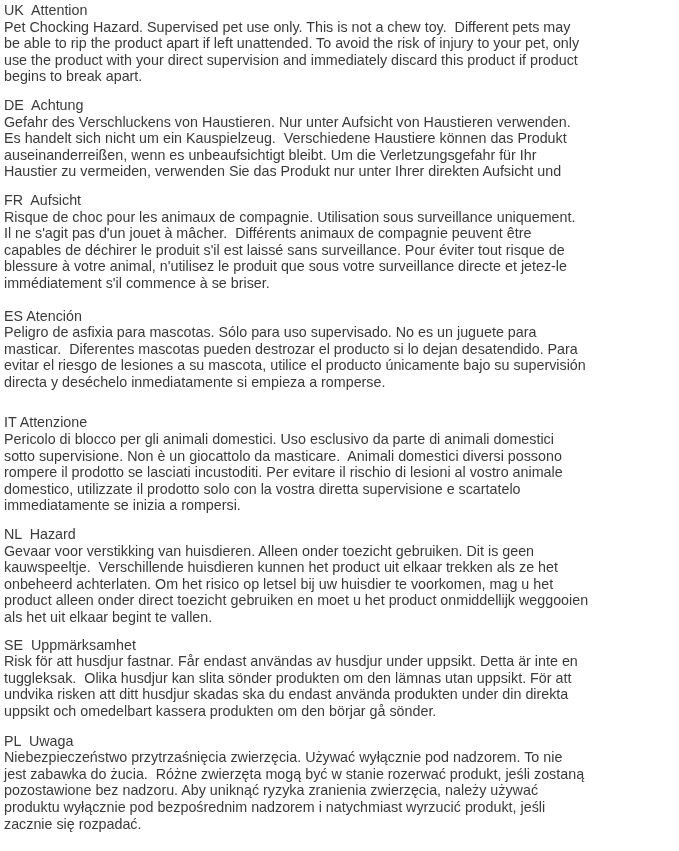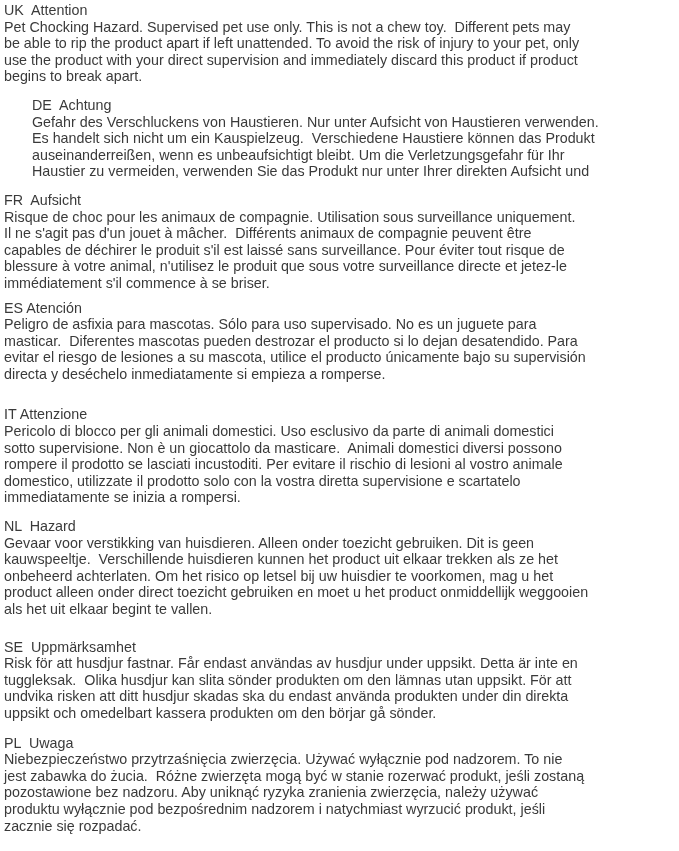--- a/index.html
+++ b/index.html
@@ -22,26 +22,26 @@
       color: #3a3a3a;
     }
     .sec h2, .sec p {
       margin: 0;
       padding: 0;
       font-size: inherit;
       line-height: inherit;
       font-weight: 400;
       white-space: pre; 
     }
-    .sec-de { margin-top: 12px; margin-left: 28px; }
+    .sec-de { margin-top: 12px; }
     .sec-fr { margin-top: 12px; }
-    .sec-es { margin-top: 8px; }
+    .sec-es { margin-top: 16px; }
     .sec-it { margin-top: 24px; } 
     .sec-nl { margin-top: 12px; }
-    .sec-se { margin-top: 21px; }
+    .sec-se { margin-top: 11px; }
     .sec-pl { margin-top: 13px; }
   </style>
 </head>
 <body>
 
 <main class="doc">
 
   <section class="sec sec-uk">
     <h2>UK  Attention</h2>
     <p>Pet Chocking Hazard. Supervised pet use only. This is not a chew toy.  Different pets may

